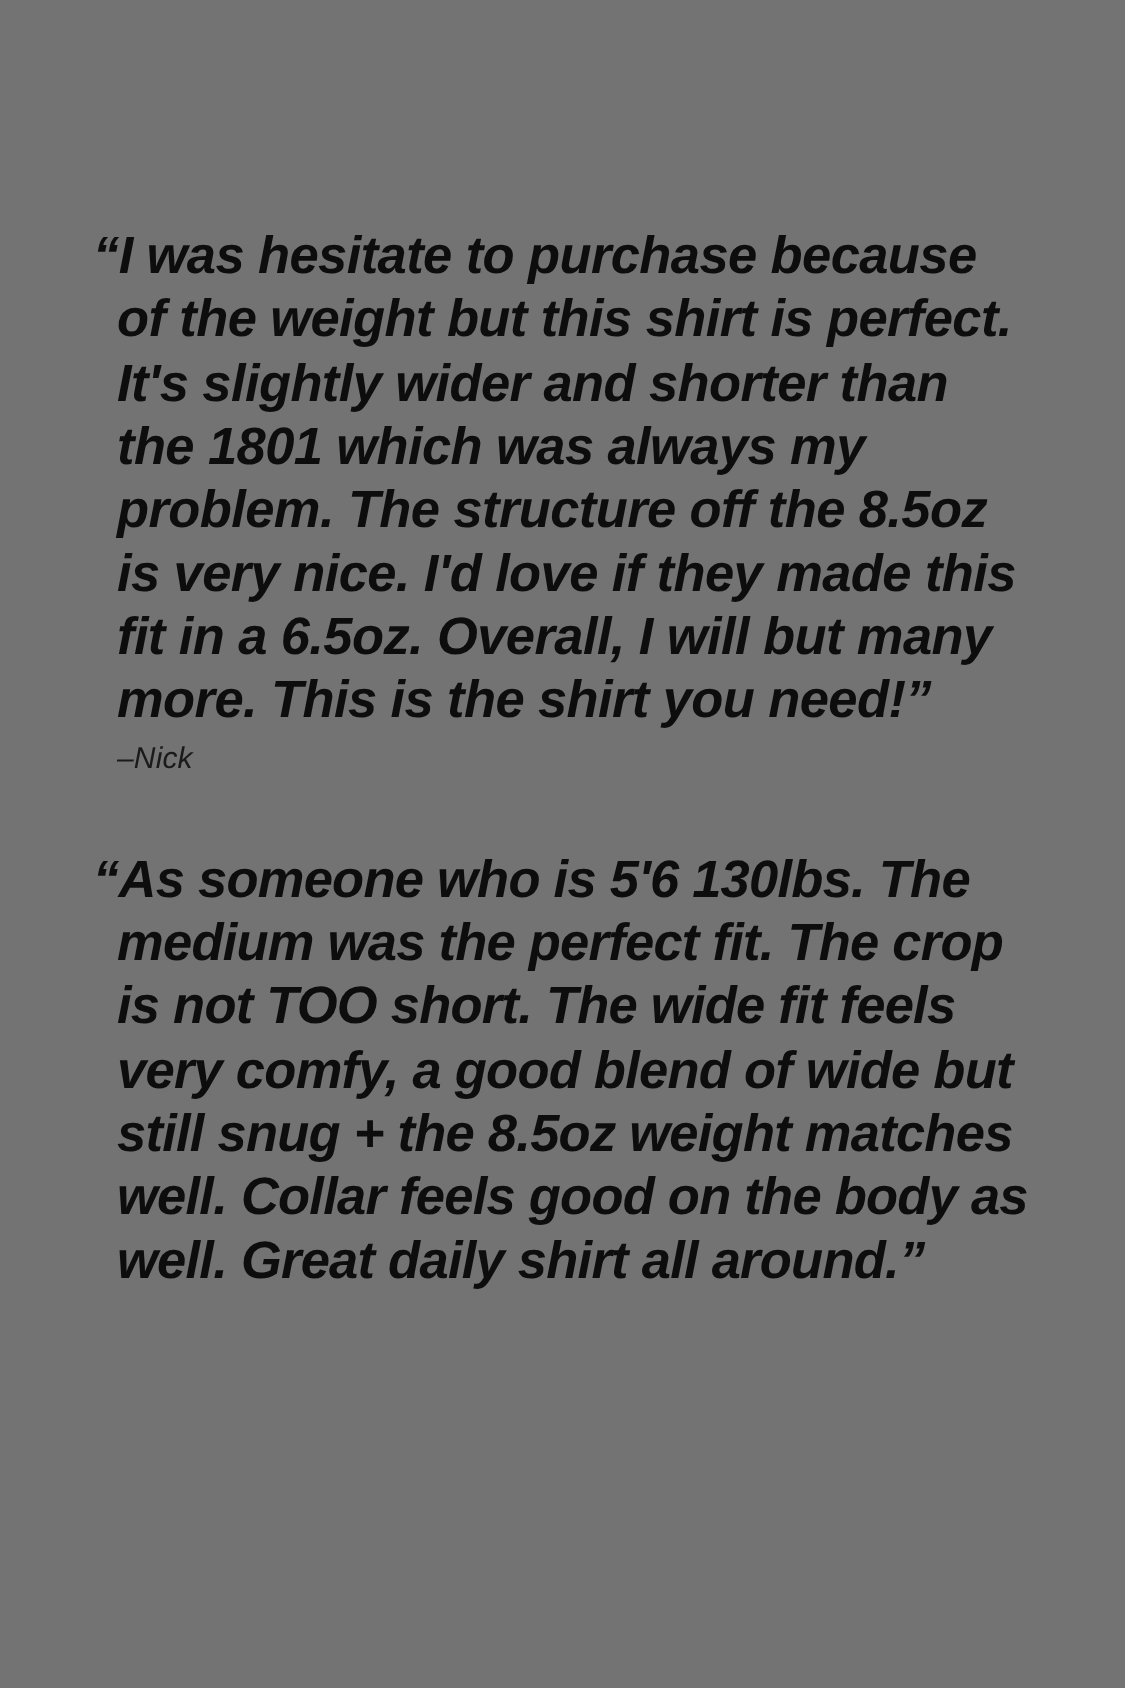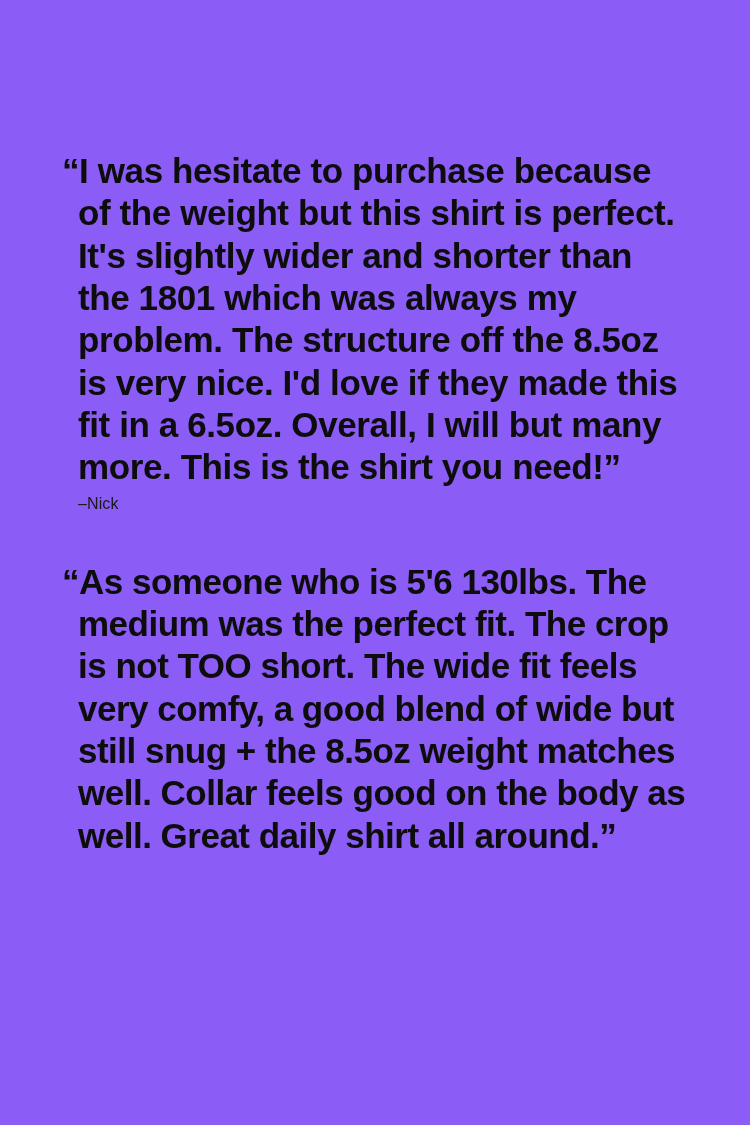--- a/index.html
+++ b/index.html
@@ -12,40 +12,41 @@
     background: #f5f5f3;
     font-family: "Liberation Sans", sans-serif;
     color: #111111;
     overflow: hidden;
   }
   .page {
     width: 750px;
     height: 1125px;
     box-sizing: border-box;
     padding: 150px 62px 0 62px;
-    background: #8b5cf6;
+    background: #737373;
+    font-style: italic;
   }
   .review {
     margin: 0 0 48px 0;
   }
   .review:last-child {
     margin-bottom: 16px;
   }
   .quote {
     font-size: 35px;
     line-height: 1.21;
     font-weight: 700;
     letter-spacing: -0.4px;
     color: #0d0d0d;
     margin: 0;
     text-indent: -16px;
     padding-left: 16px;
   }
   .attribution {
-    font-size: 16px;
+    font-size: 20px;
     font-weight: 400;
     color: #1a1a1a;
     margin: 6px 0 0 16px;
     letter-spacing: 0.1px;
   }
   .review-2 .quote {
     letter-spacing: -0.5px;
   }
 </style>
 </head>

